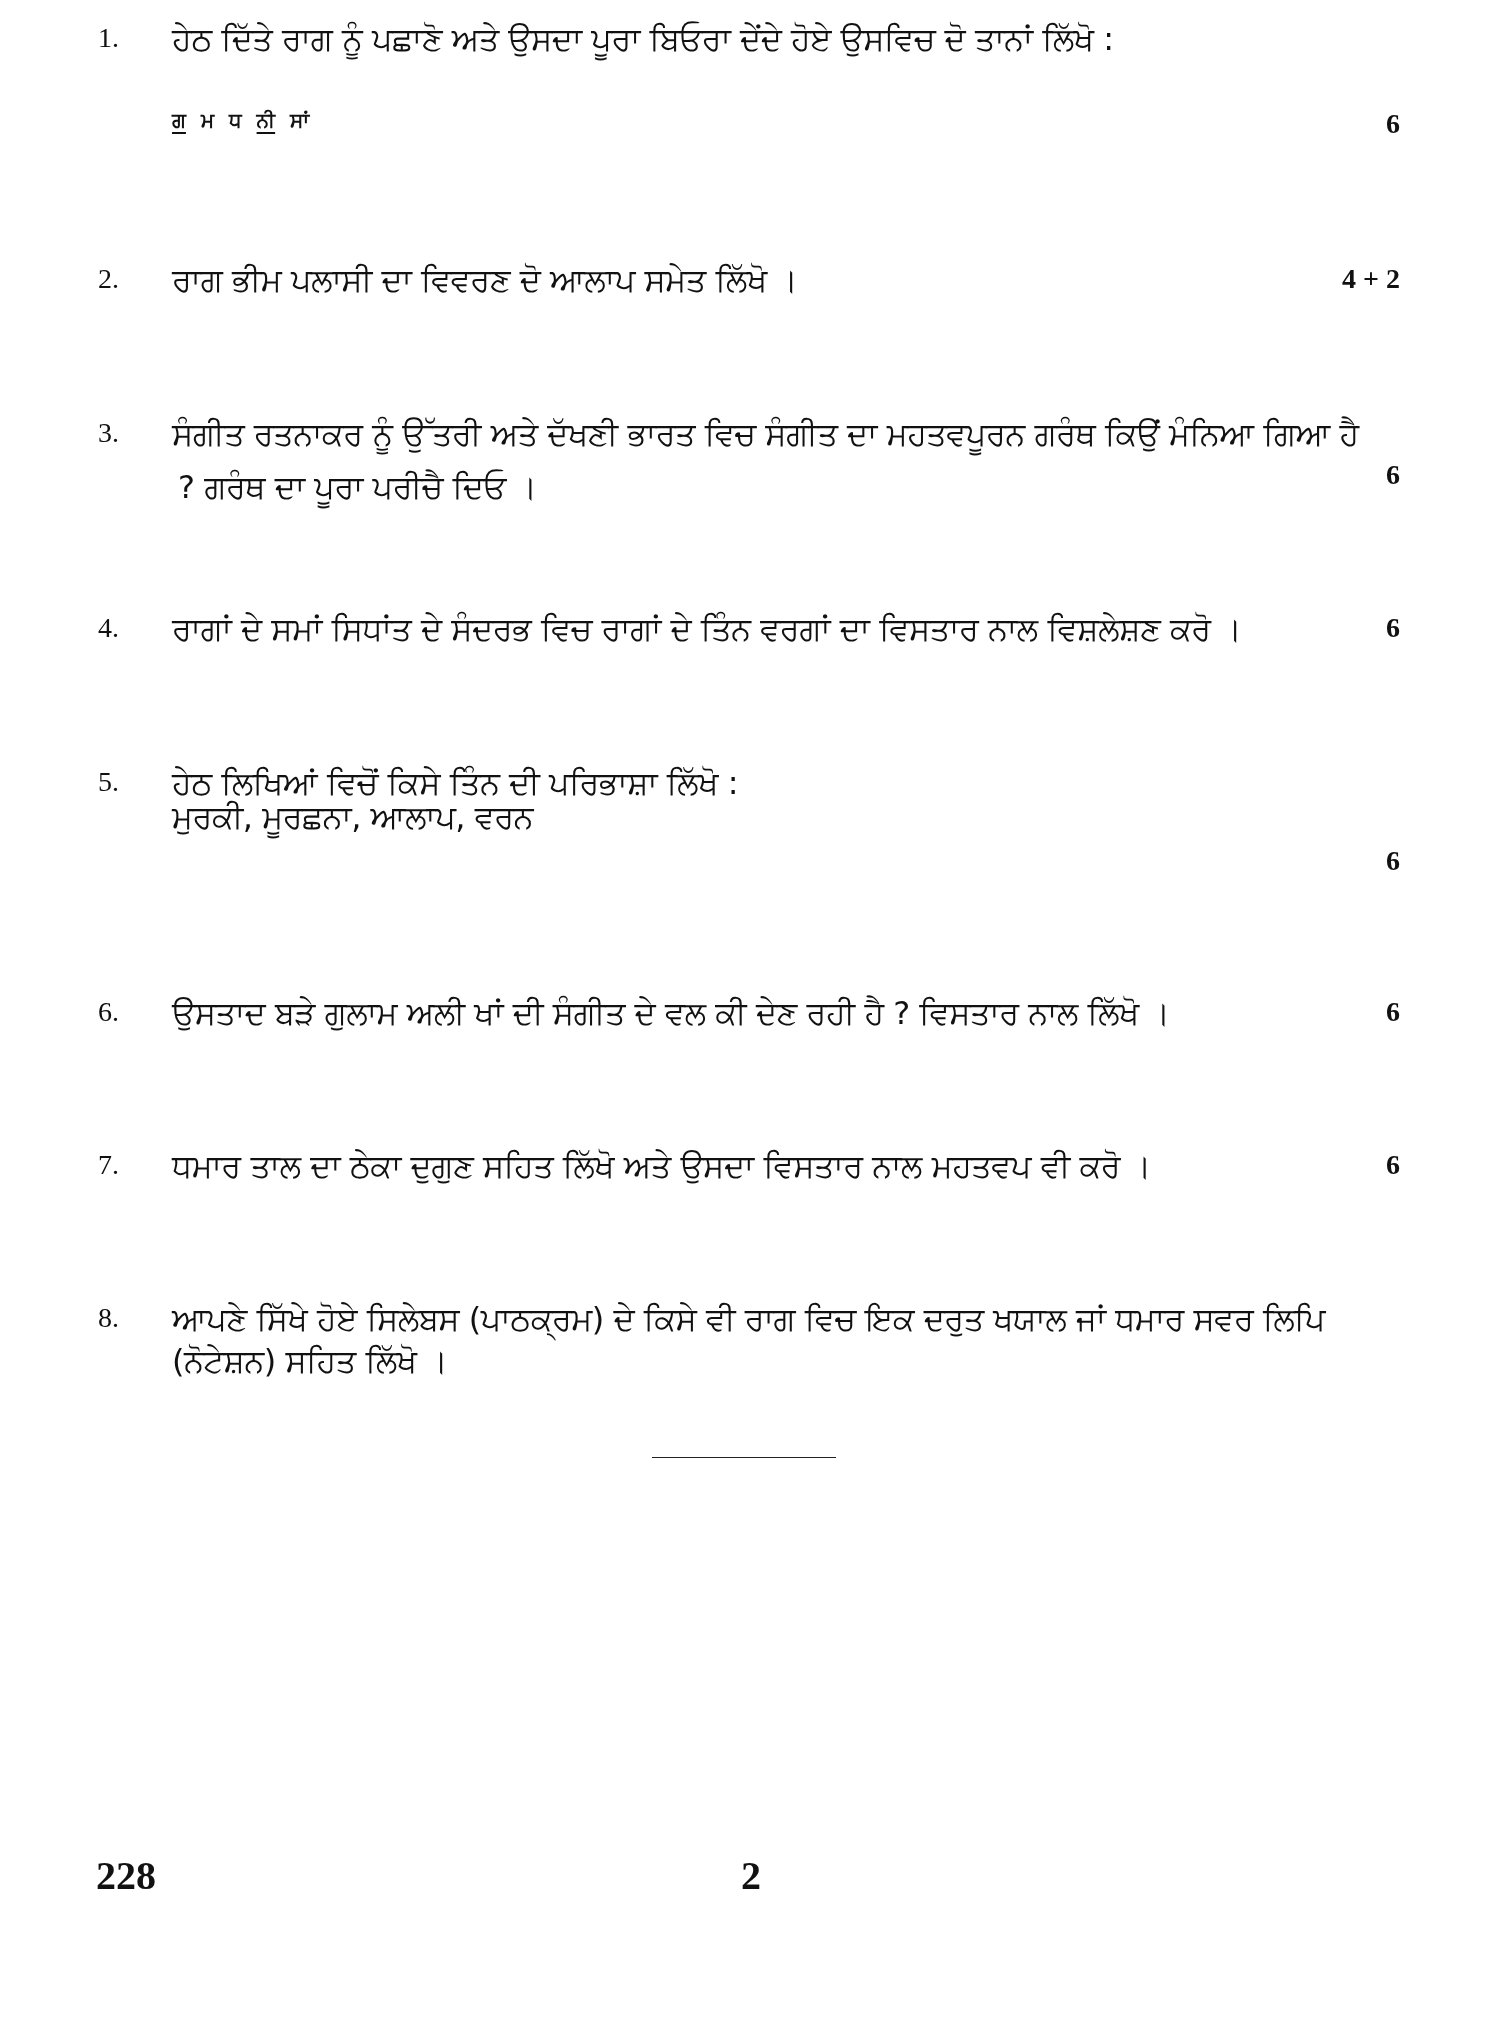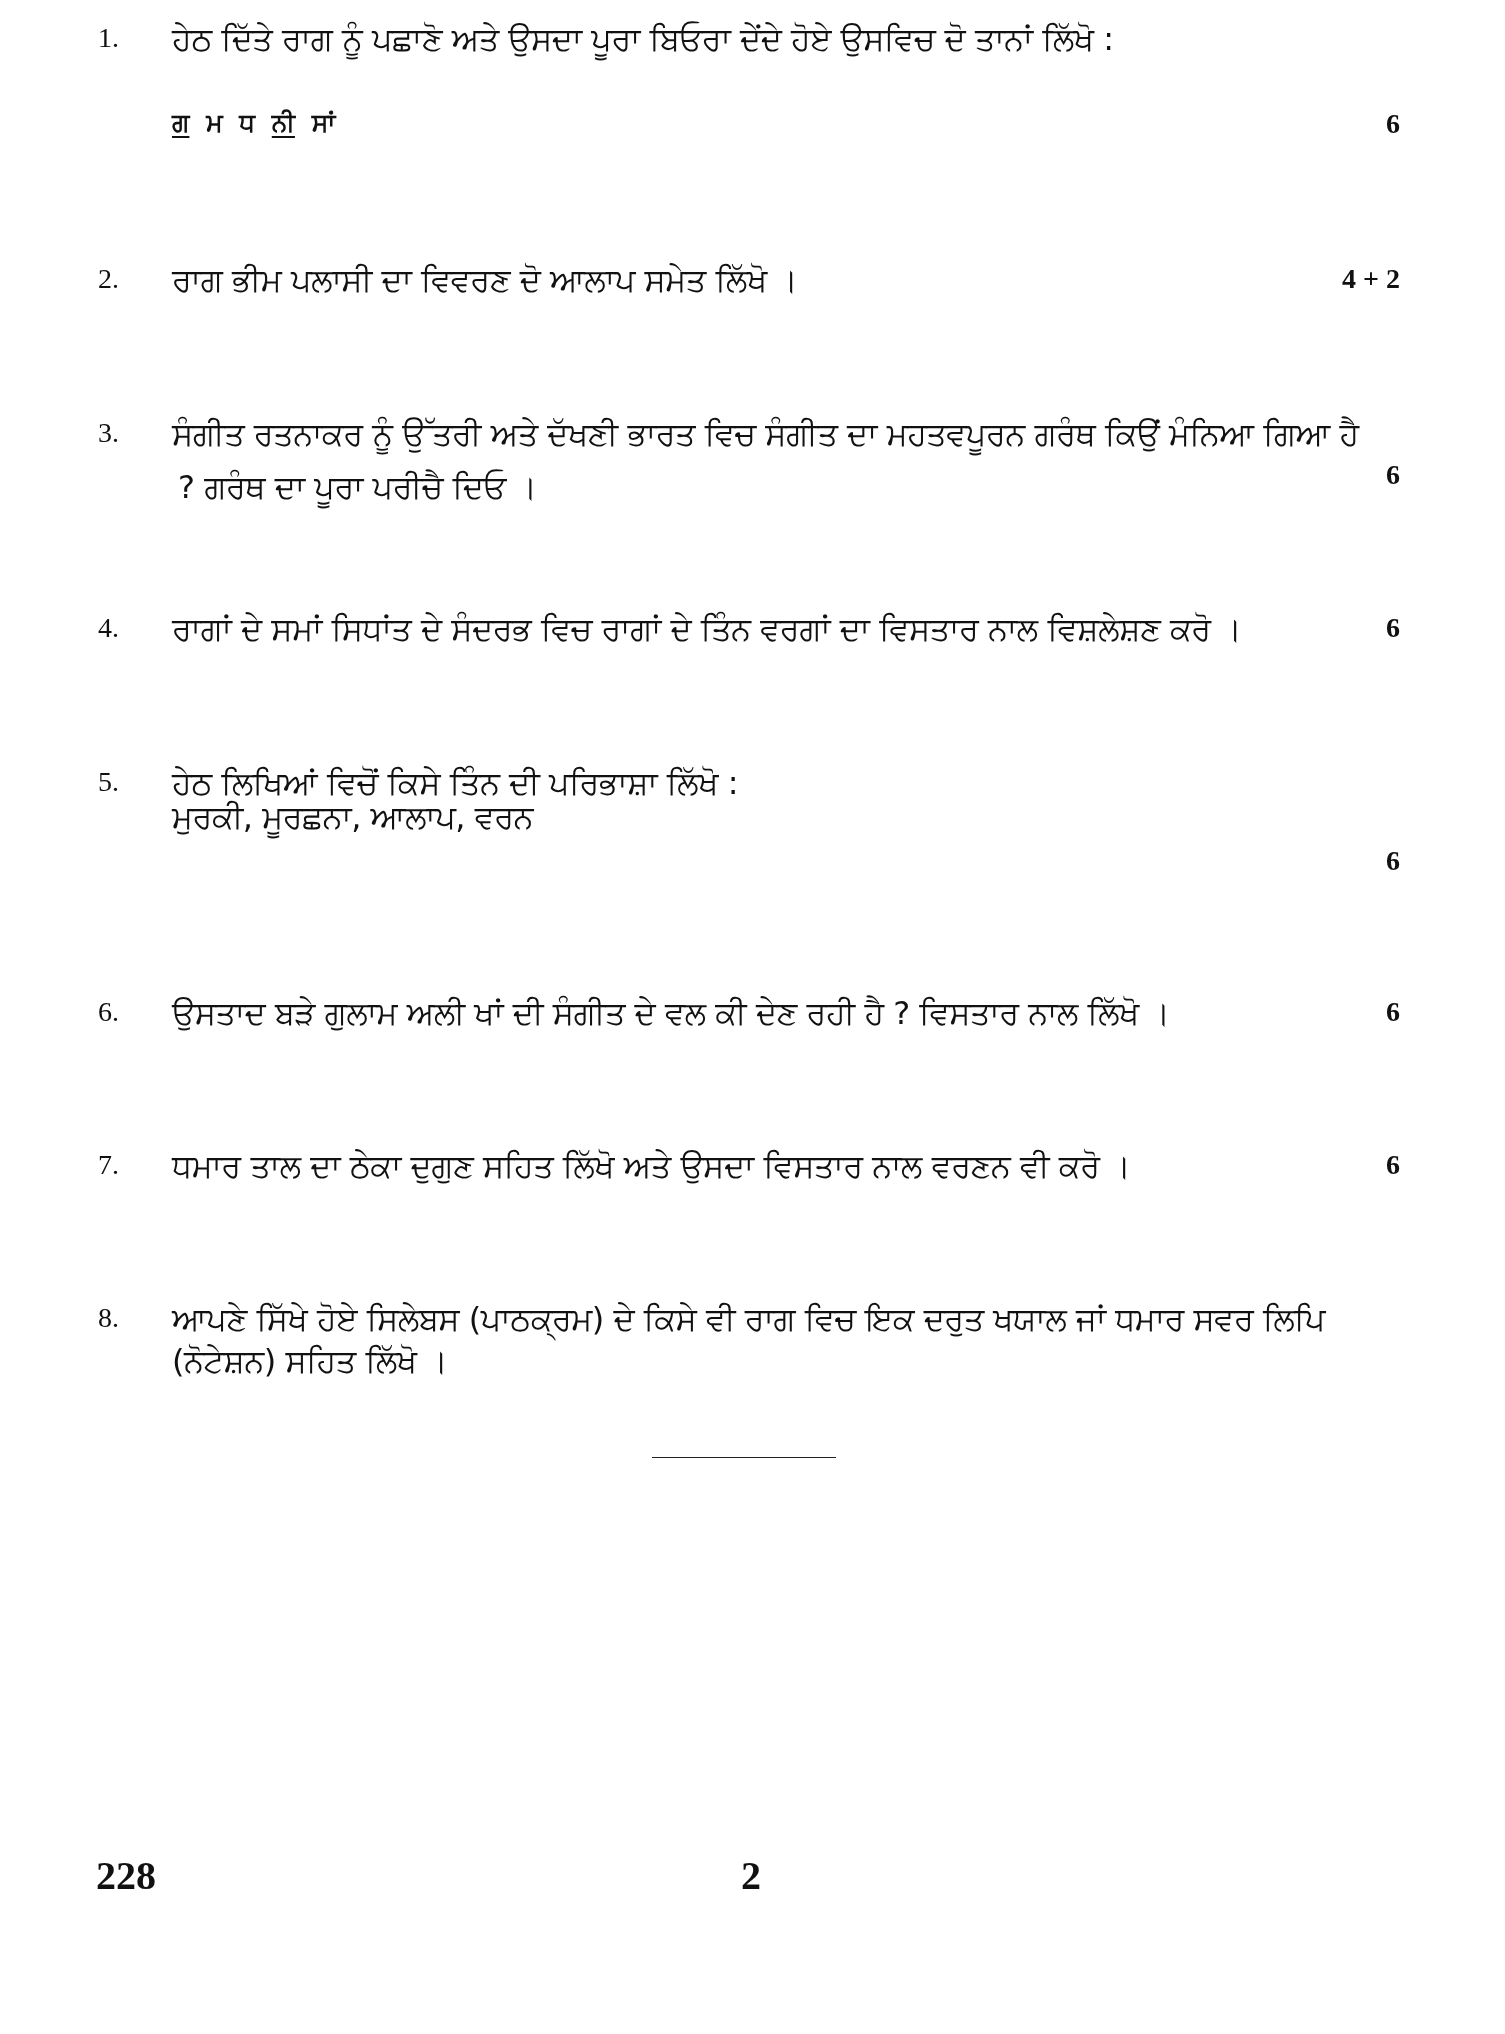--- a/index.html
+++ b/index.html
@@ -2,21 +2,21 @@
 <html><head>
 <meta charset="utf-8">
 <style>
   html, body { margin:0; padding:0; background:#ffffff; }
   body { width:1505px; height:2034px; position:relative; overflow:hidden;
          font-family:"Liberation Serif", "DejaVu Serif", serif; color:#111; }
   .abs { position:absolute; white-space:nowrap; }
   .qnum { font-size:28px; left:98px; }
   .qtext { font-size:32px; left:172px; font-family:"DejaVu Sans", sans-serif; letter-spacing:-0.5px; }
   .marks { font-size:28px; font-weight:bold; right:105px; text-align:right; }
-  .notes { font-size:25px; left:172px; font-family:"DejaVu Sans", sans-serif; font-weight:bold; }
+  .notes { font-size:20px; left:172px; font-family:"DejaVu Sans", sans-serif; font-weight:bold; }
   .notes .u { text-decoration:underline; text-underline-offset:5px; }
   .notes span { margin-right:8px; }
   .divider { position:absolute; left:652px; top:1457px; width:184px; height:0; border-top:1.5px solid #222; }
   .footer { font-size:40px; font-weight:bold; top:1852px; }
 </style>
 </head>
 <body>
 
 <div class="abs qnum" style="top:22px">1.</div>
 <div class="abs qtext" style="top:20px">ਹੇਠ ਦਿੱਤੇ ਰਾਗ ਨੂੰ ਪਛਾਣੋ ਅਤੇ ਉਸਦਾ ਪੂਰਾ ਬਿਓਰਾ ਦੇਂਦੇ ਹੋਏ ਉਸਵਿਚ ਦੋ ਤਾਨਾਂ ਲਿੱਖੋ :</div>
@@ -45,21 +45,21 @@
 <div class="abs qnum" style="top:766px">5.</div>
 <div class="abs qtext" style="top:764px">ਹੇਠ ਲਿਖਿਆਂ ਵਿਚੋਂ ਕਿਸੇ ਤਿੰਨ ਦੀ ਪਰਿਭਾਸ਼ਾ ਲਿੱਖੋ :</div>
 <div class="abs qtext" style="top:798px">ਮੁਰਕੀ, ਮੂਰਛਨਾ, ਆਲਾਪ, ਵਰਨ</div>
 <div class="abs marks" style="top:845px">6</div>
 
 <div class="abs qnum" style="top:996px">6.</div>
 <div class="abs qtext" style="top:994px">ਉਸਤਾਦ ਬੜੇ ਗੁਲਾਮ ਅਲੀ ਖਾਂ ਦੀ ਸੰਗੀਤ ਦੇ ਵਲ ਕੀ ਦੇਣ ਰਹੀ ਹੈ ? ਵਿਸਤਾਰ ਨਾਲ ਲਿੱਖੋ ।</div>
 <div class="abs marks" style="top:996px">6</div>
 
 <div class="abs qnum" style="top:1149px">7.</div>
-<div class="abs qtext" style="top:1147px">ਧਮਾਰ ਤਾਲ ਦਾ ਠੇਕਾ ਦੁਗੁਣ ਸਹਿਤ ਲਿੱਖੋ ਅਤੇ ਉਸਦਾ ਵਿਸਤਾਰ ਨਾਲ ਵਰਣਨ ਵੀ ਕਰੋ ।</div>
+<div class="abs qtext" style="top:1147px">ਧਮਾਰ ਤਾਲ ਦਾ ਠੇਕਾ ਦੁਗੁਣ ਸਹਿਤ ਲਿੱਖੋ ਅਤੇ ਉਸਦਾ ਵਿਸਤਾਰ ਨਾਲ ਮਹਤਵਪ ਵੀ ਕਰੋ ।</div>
 <div class="abs marks" style="top:1149px">6</div>
 
 <div class="abs qnum" style="top:1302px">8.</div>
 <div class="abs qtext" style="top:1300px">ਆਪਣੇ ਸਿੱਖੇ ਹੋਏ ਸਿਲੇਬਸ (ਪਾਠਕ੍ਰਮ) ਦੇ ਕਿਸੇ ਵੀ ਰਾਗ ਵਿਚ ਇਕ ਦਰੁਤ ਖਯਾਲ ਜਾਂ ਧਮਾਰ ਸਵਰ ਲਿਪਿ</div>
 <div class="abs qtext" style="top:1342px">(ਨੋਟੇਸ਼ਨ) ਸਹਿਤ ਲਿੱਖੋ ।</div>
 
 <div class="divider"></div>
 
 <div class="abs footer" style="left:96px">228</div>
 <div class="abs footer" style="left:741px">2</div>

